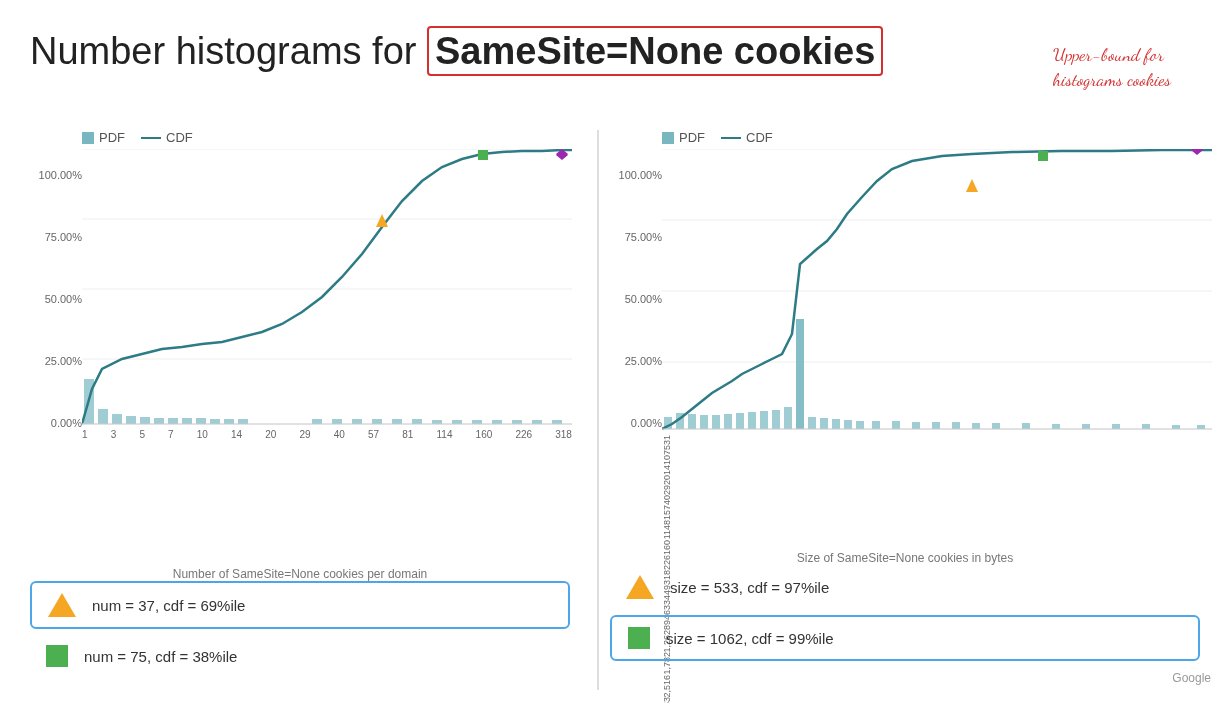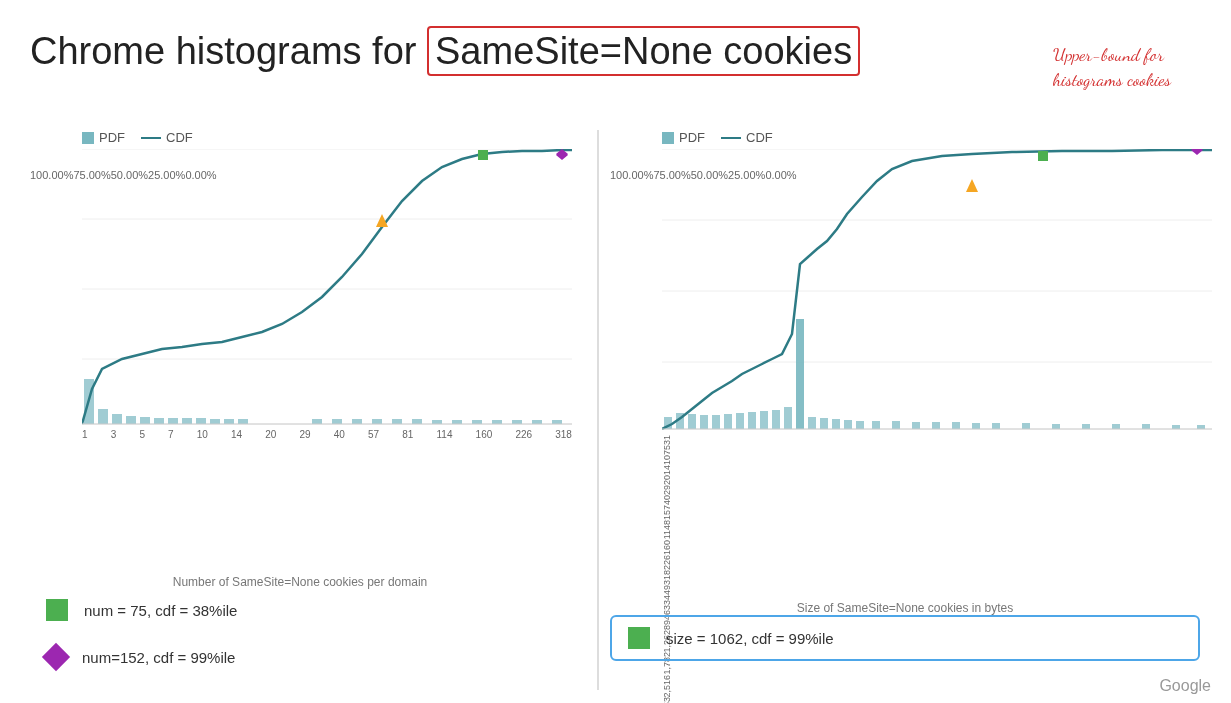--- a/index.html
+++ b/index.html
@@ -20,20 +20,21 @@
       font-weight: 400;
       color: #222;
       white-space: nowrap;
     }
 
     .highlighted-term {
       border: 2.5px solid #d32f2f;
       border-radius: 4px;
       padding: 2px 6px;
       color: #222;
+      font-weight: bold;
     }
 
     .annotation-text {
       position: absolute;
       top: 42px;
       right: 60px;
       font-family: 'Comic Sans MS', cursive, 'Dancing Script', cursive;
       color: #d32f2f;
       font-size: 18px;
       text-align: left;
@@ -90,21 +91,21 @@
       background: #2d7b85;
     }
 
     
     .y-axis {
       position: absolute;
       left: 0;
       top: 20px;
       height: 260px;
       display: flex;
-      flex-direction: row;
+      flex-direction: column;
       justify-content: space-between;
       font-size: 11px;
       color: #666;
       width: 52px;
       text-align: right;
     }
 
     .info-box-title {
       font-size: 12px;
       color: #777;
@@ -146,32 +147,32 @@
     .icon-diamond-purple {
       width: 20px;
       height: 20px;
       background: #9c27b0;
       transform: rotate(45deg);
       flex-shrink: 0;
     }
 
     .google-logo {
       position: absolute;
-      bottom: 8px;
+      bottom: 18px;
       right: 20px;
-      font-size: 16px;
+      font-size: 12px;
       color: #999;
       font-family: Arial, sans-serif;
     }
   </style>
 </head>
 <body>
 
 <div class="page-title">
-  <span>Chrome histograms for </span><span class="highlighted-term">SameSite=None cookies</span>
+  <span>Number histograms for </span><span class="highlighted-term">SameSite=None cookies</span>
 </div>
 
 <div class="annotation-text">
   <div>Upper-bound for</div>
   <div>histograms cookies</div>
 </div>
 
 <div class="divider-vertical"></div>
 
 <div class="chart-left">
@@ -287,30 +288,30 @@
       <span>160</span>
       <span>226</span>
       <span>318</span>
     </div>
   </div>
 </div>
 
 <div style="position:absolute; bottom:20px; left:30px; width:540px;">
   <div class="info-box-title">Number of SameSite=None cookies per domain</div>
 
+  <div class="info-item highlighted">
+    <div class="icon-triangle-up"></div>
+    <span>num = 37, cdf = 69%ile</span>
+  </div>
 
   <div class="info-item">
     <div class="icon-square-green"></div>
     <span>num = 75, cdf = 38%ile</span>
   </div>
 
-  <div class="info-item">
-    <div class="icon-diamond-purple"></div>
-    <span>num=152, cdf = 99%ile</span>
-  </div>
 </div>
 
 <div class="chart-right">
 
   <div class="legend" style="margin-left:52px; margin-bottom:4px;">
     <div class="legend-item">
       <div class="legend-square"></div>
       <span>PDF</span>
     </div>
     <div class="legend-item">
@@ -436,20 +437,24 @@
       <span style="writing-mode:vertical-rl; transform:rotate(180deg);">1,782</span>
       <span style="writing-mode:vertical-rl; transform:rotate(180deg);">2,516</span>
       <span style="writing-mode:vertical-rl; transform:rotate(180deg);">3,553</span>
     </div>
   </div>
 </div>
 
 <div style="position:absolute; bottom:36px; left:610px; width:590px;">
   <div class="info-box-title">Size of SameSite=None cookies in bytes</div>
 
+  <div class="info-item">
+    <div class="icon-triangle-up"></div>
+    <span>size = 533, cdf = 97%ile</span>
+  </div>
 
   <div class="info-item highlighted">
     <div class="icon-square-green"></div>
     <span>size = 1062, cdf = 99%ile</span>
   </div>
 
 </div>
 
 <div class="google-logo">Google</div>
 

